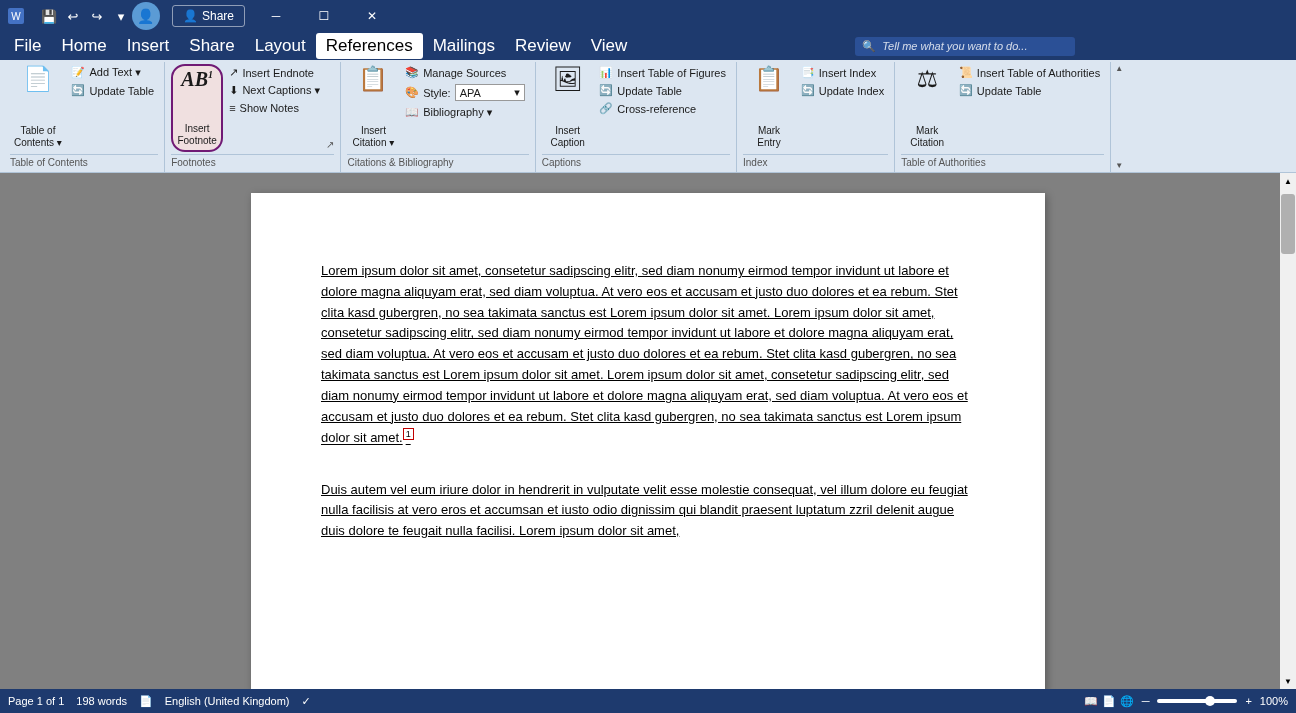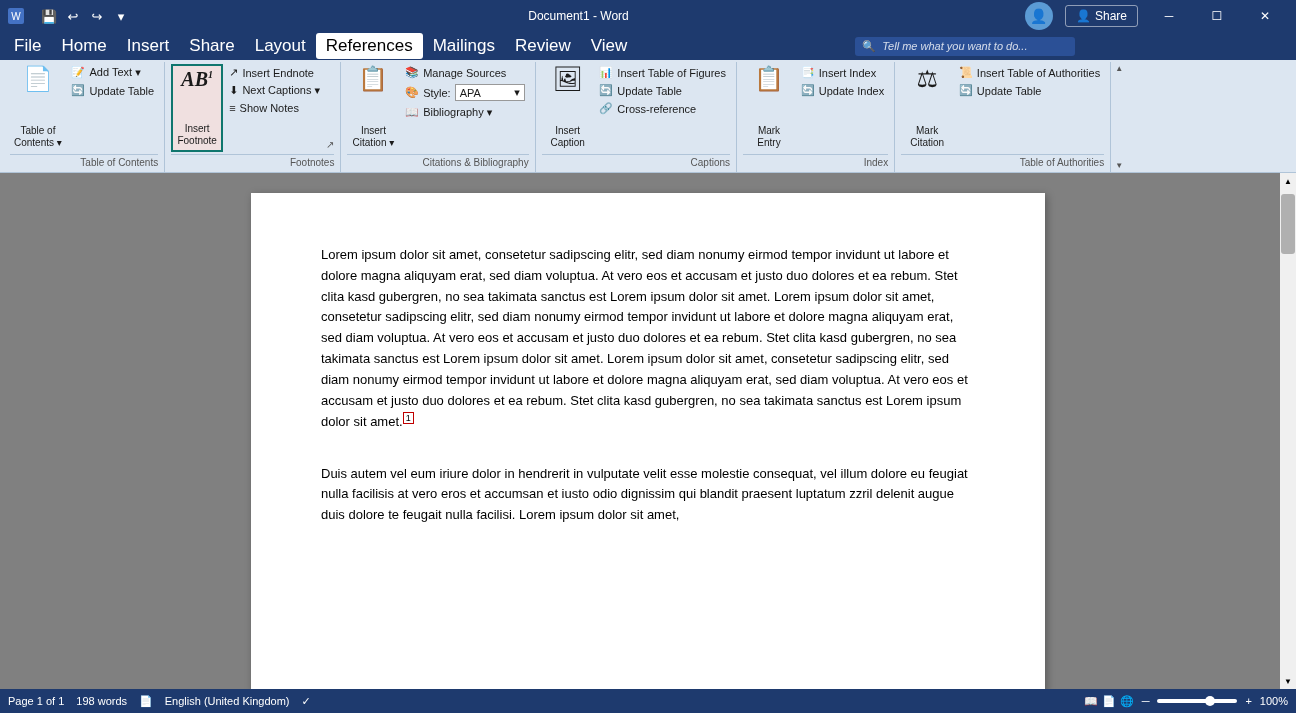--- a/index.html
+++ b/index.html
@@ -68,21 +68,21 @@
     .ribbon-group-content {
       display: flex;
       align-items: flex-start;
       gap: 2px;
       flex: 1;
       padding-bottom: 2px;
     }
     .ribbon-group-label {
       font-size: 10px;
       color: #555;
-      text-align: right;
+      text-align: left;
       padding: 2px 0;
       width: 100%;
       border-top: 1px solid #b0c4d8;
       margin-top: auto;
     }
     .ribbon-btn {
       display: flex;
       flex-direction: column;
       align-items: center;
       justify-content: flex-start;
@@ -95,23 +95,23 @@
       color: #1a1a1a;
       text-align: center;
       gap: 2px;
     }
     .ribbon-btn-icon { font-size: 24px; line-height: 1; }
     .ribbon-btn-label { font-size: 10px; line-height: 1.2; text-align: center; margin-top: 32px; }
     .ribbon-btn-large { min-width: 52px; }
 
     
     .ribbon-btn-highlighted {
-      border: 2px solid #0f766e;
+      border: 2px solid #701a75;
       background: #f0e0e0;
-      border-radius: 0;
+      border-radius: 14px;
     }
 
     .ribbon-small-group {
       display: flex;
       flex-direction: column;
       gap: 1px;
     }
     .ribbon-small-btn {
       display: flex;
       align-items: center;
@@ -173,22 +173,23 @@
       justify-content: center;
       overflow-y: auto;
       padding: 20px 0;
       position: relative;
     }
     .document-page {
       background: white;
       width: 794px;
       min-height: 500px;
       box-shadow: 2px 2px 8px rgba(0,0,0,0.3);
-      padding: 52px 70px;
+      padding: 68px 70px;
       position: relative;
+      text-decoration: underline;
     }
     .doc-text {
       font-size: 13px;
       line-height: 1.6;
       color: #000;
       margin-bottom: 30px;
     }
     .footnote-ref {
       font-size: 9px;
       vertical-align: super;
@@ -292,21 +293,20 @@
 <div class="title-bar">
   <div class="title-bar-left">
     <div class="title-bar-icon">W</div>
     <div class="title-bar-undo-group">
       <div class="title-bar-btn">💾</div>
       <div class="title-bar-btn">↩</div>
       <div class="title-bar-btn">↪</div>
       <div class="title-bar-btn">▾</div>
     </div>
   </div>
-  <div class="title-bar-center">Document1 - Word</div>
   <div style="display:flex;align-items:center;gap:8px;margin-right:8px;">
     <div class="avatar-circle">👤</div>
     <div class="share-btn">
       <span>👤</span>
       <span>Share</span>
     </div>
   </div>
   <div class="title-bar-right">
     <div class="win-btn">─</div>
     <div class="win-btn">☐</div>

